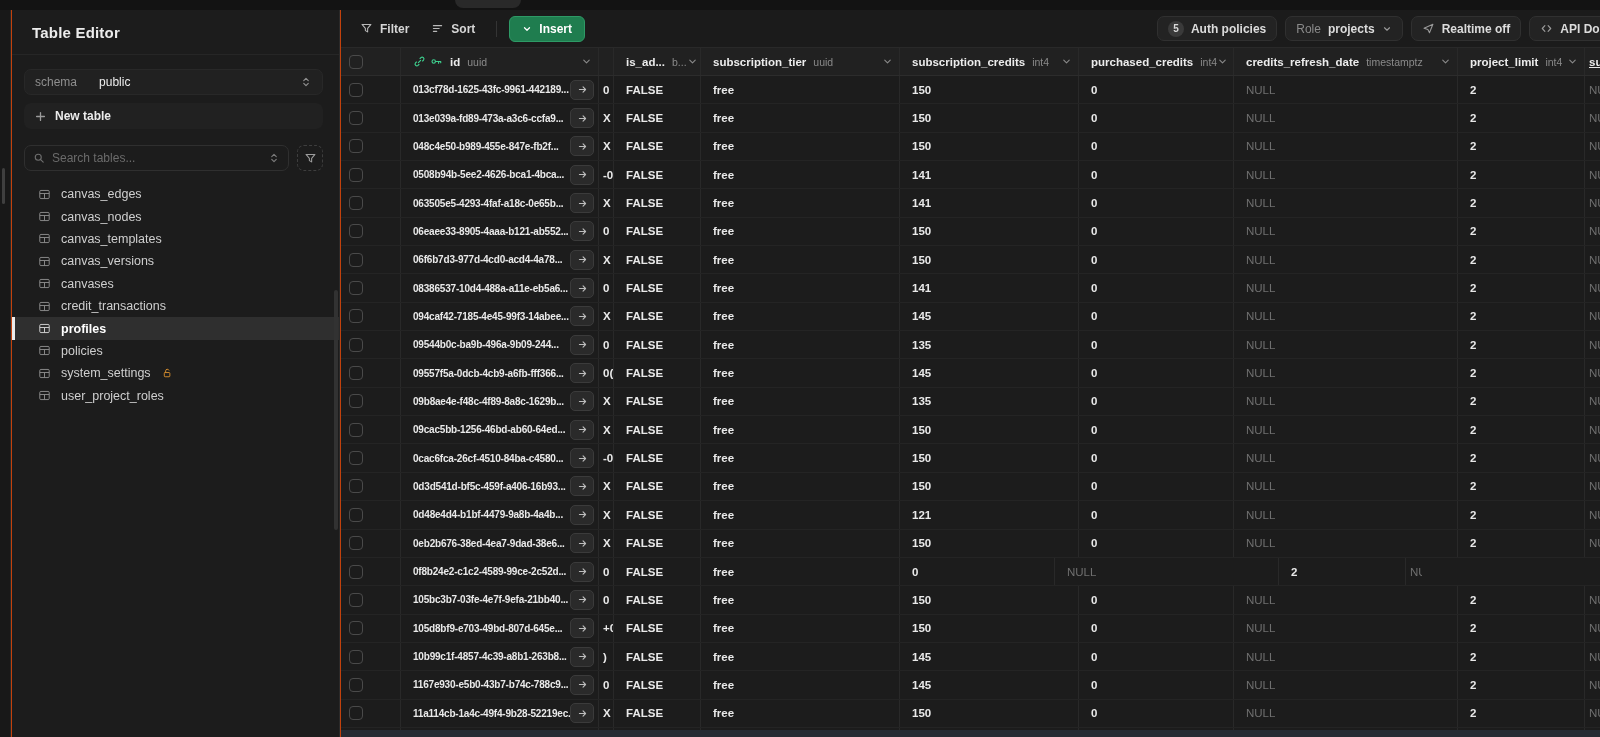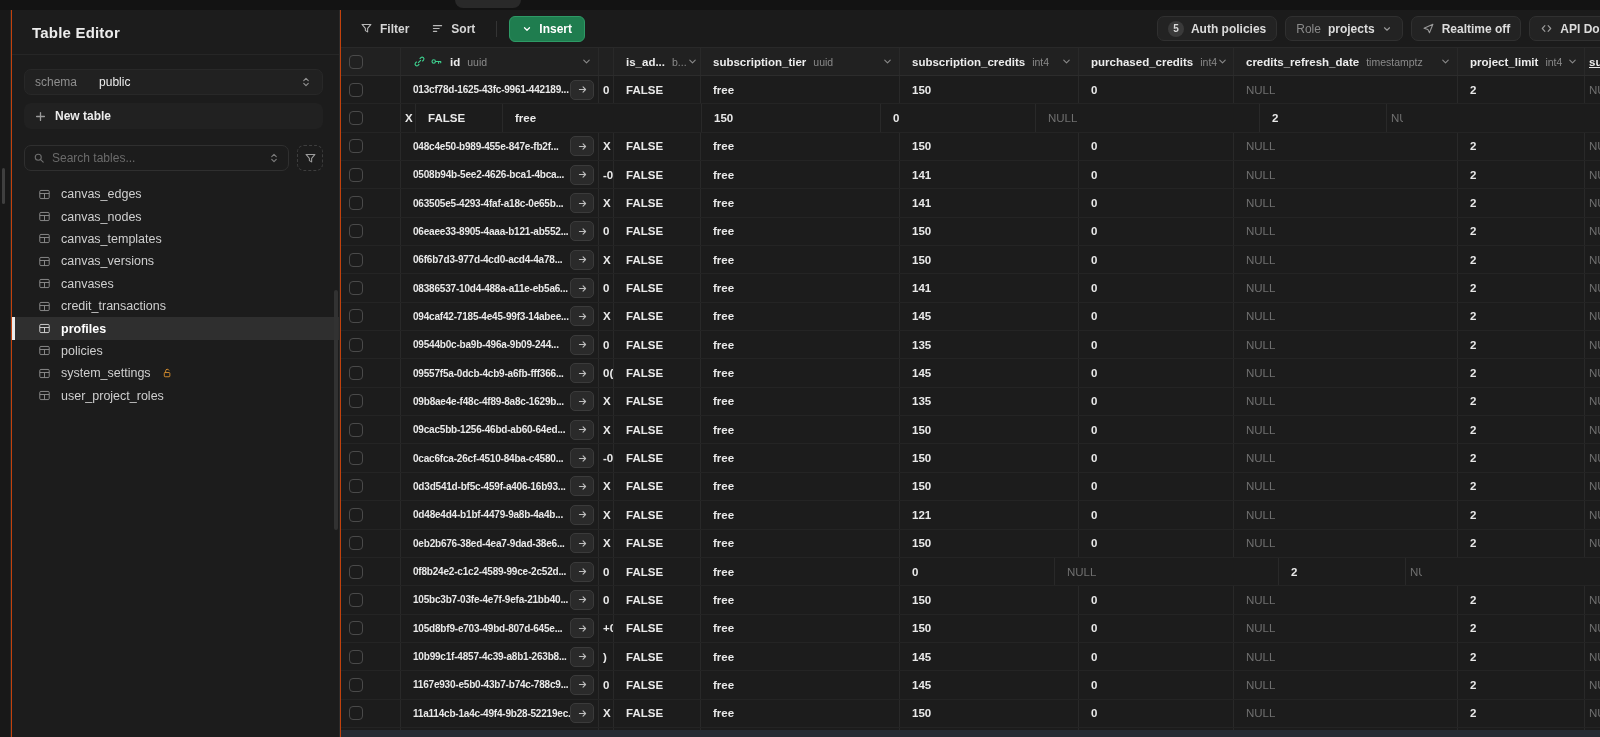--- a/index.html
+++ b/index.html
@@ -434,20 +434,30 @@
               <span class="val">2</span>
             </div>
             <div class="g-cell lastcol" style="width: 16px;">
               <span class="null">NULL</span>
             </div>
           </div>
           <div class="g-row">
             <div class="g-cell cb" style="width: 60px;">
               <div class="checkbox"></div>
             </div>
+            <div class="g-cell" style="width: 198px;">
+              <span class="uuid">013e039a-fd89-473a-a3c6-ccfa9...</span>
+              <div class="row-expand">
+                <span class="icn">
+                  <svg width="11" height="11" viewBox="0 0 16 16" fill="none" stroke="currentColor" stroke-width="1.6" stroke-linecap="round" stroke-linejoin="round">
+                    <path d="M3.5 8h9M8.8 4.3 12.5 8l-3.7 3.7"></path>
+                  </svg>
+                </span>
+              </div>
+            </div>
             <div class="g-cell frag" style="width: 15px;">
               <span class="val">X</span>
             </div>
             <div class="g-cell" style="width: 87px;">
               <span class="val">FALSE</span>
             </div>
             <div class="g-cell" style="width: 199px;">
               <span class="val">free</span>
             </div>
             <div class="g-cell" style="width: 179px;">

